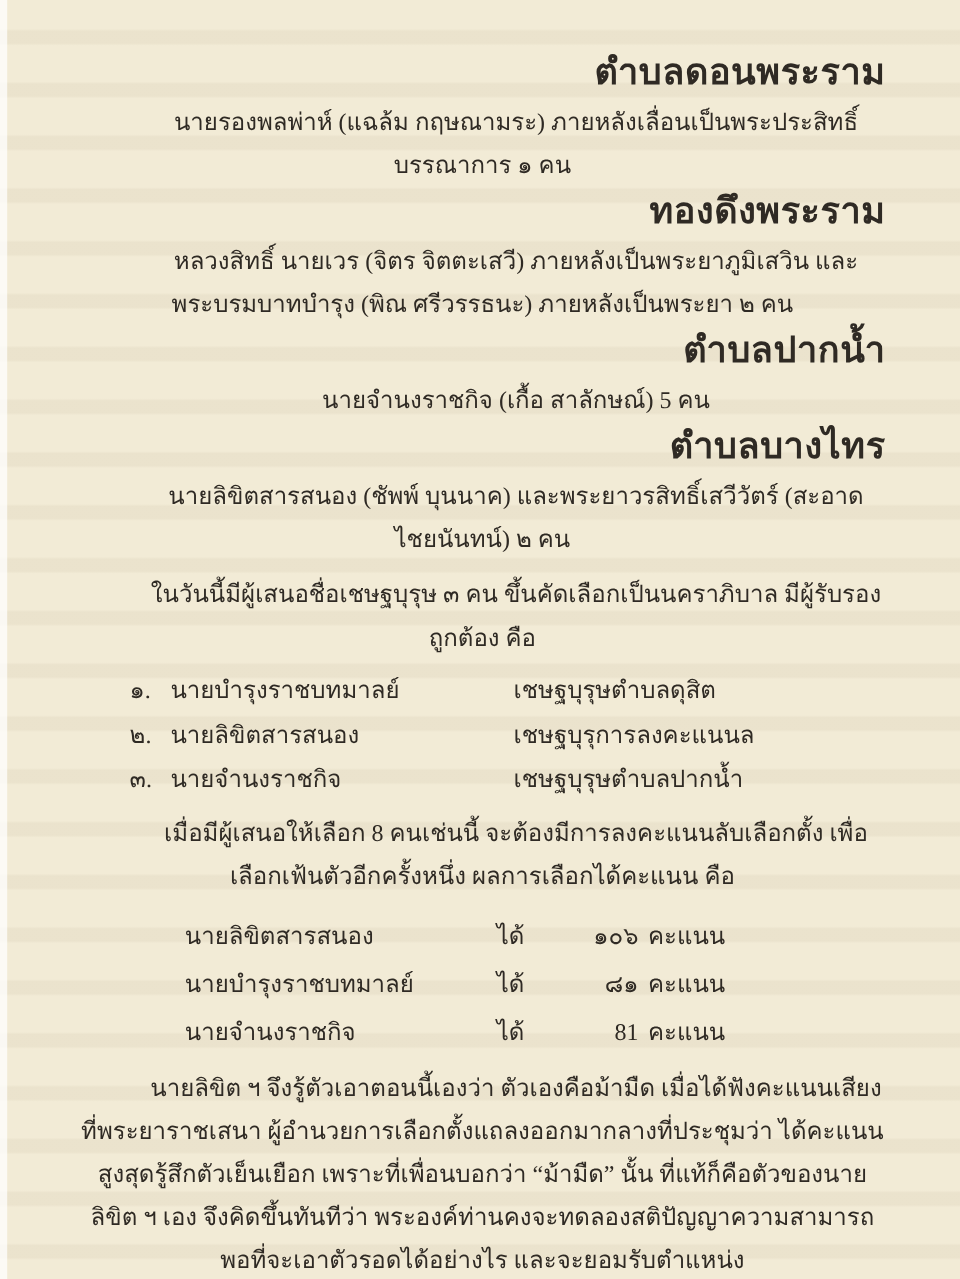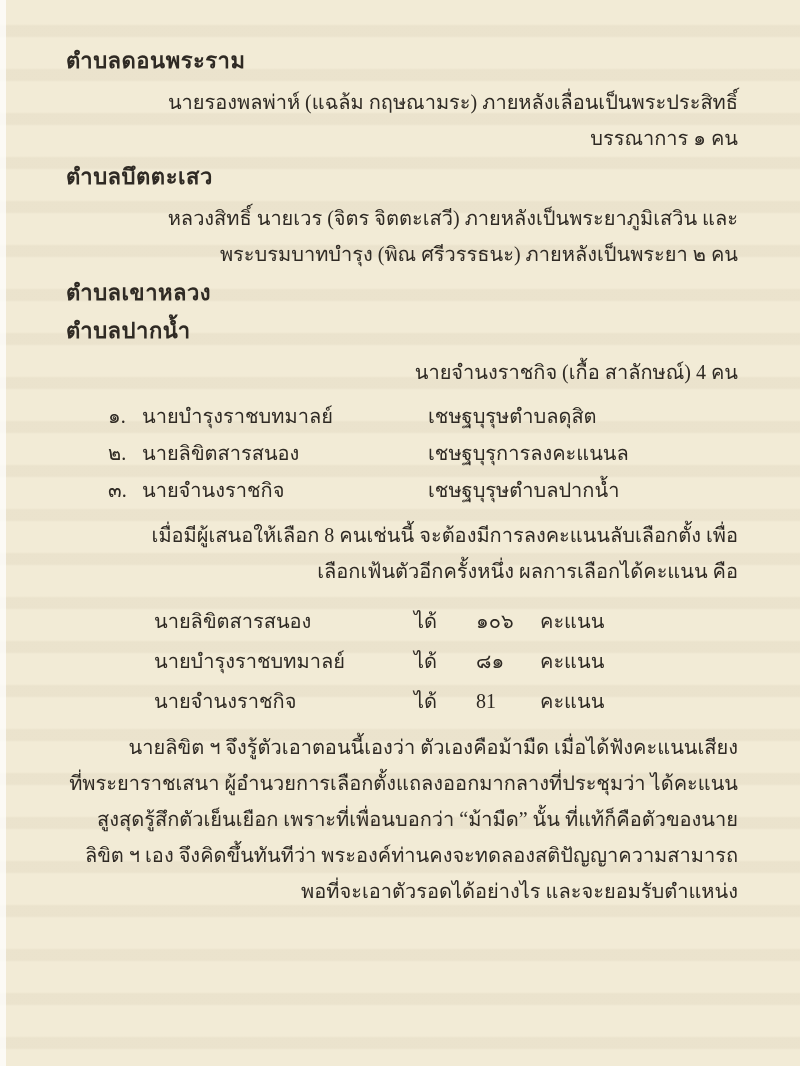--- a/index.html
+++ b/index.html
@@ -34,81 +34,85 @@
   .page::after{
     content:"";
     position:absolute;
     left:0;top:0;bottom:0;
     width:6px;
     background:rgba(255,255,255,0.75);
     pointer-events:none;
   }
   .content{position:relative;z-index:1;}
   h2.heading{
-    text-align:left;
-    font-size:22px;
+    text-align:right;
+    font-size:30px;
     line-height:30px;
     font-weight:bold;
     margin:6px 0 8px;
     letter-spacing:0.5px;
   }
   p.body{
     font-size:20px;
     line-height:36px;
     margin:0;
-    text-align:right;
+    text-align:center;
   }
   .indent{text-indent:56px;}
   .nominee-list{margin:8px 0 2px;}
   .nominee-row{
     display:flex;
     font-size:20px;
     line-height:37px;
   }
   .nominee-no{width:34px;margin-left:42px;text-align:left;}
   .nominee-name{width:286px;}
   .nominee-title{flex:1;font-family:Liberation Serif, serif;}
   .vote-block{margin:12px 0 8px;}
   .vote-row{
     display:flex;
     font-size:20px;
     line-height:40px;
   }
   .vote-name{margin-left:88px;width:222px;}
   .vote-got{width:62px;margin-left:38px;}
-  .vote-score{width:56px;text-align:left;padding-right:8px;}
+  .vote-score{width:56px;text-align:right;padding-right:8px;}
   .vote-unit{}
   .closing{margin-top:12px;}
 </style>
 </head>
 <body>
 
 <div class="page">
   <div class="content">
 
     <section>
       <h2 class="heading">ตำบลดอนพระราม</h2>
       <p class="body indent">นายรองพลพ่าห์ (แฉล้ม กฤษณามระ) ภายหลังเลื่อนเป็นพระประสิทธิ์บรรณาการ ๑ คน</p>
     </section>
 
     <section>
-      <h2 class="heading">ตำบลบึตตะเสว</h2>
+      <h2 class="heading">ทองดึงพระราม</h2>
       <p class="body indent">หลวงสิทธิ์ นายเวร (จิตร จิตตะเสวี) ภายหลังเป็นพระยาภูมิเสวิน และพระบรมบาทบำรุง (พิณ ศรีวรรธนะ) ภายหลังเป็นพระยา ๒ คน</p>
     </section>
 
     <section>
-      <h2 class="heading">ตำบลเขาหลวง</h2>
     </section>
 
     <section>
       <h2 class="heading">ตำบลปากน้ำ</h2>
-      <p class="body indent">นายจำนงราชกิจ (เกื้อ สาลักษณ์) 4 คน</p>
+      <p class="body indent">นายจำนงราชกิจ (เกื้อ สาลักษณ์) 5 คน</p>
     </section>
 
+    <section>
+      <h2 class="heading">ตำบลบางไทร</h2>
+      <p class="body indent">นายลิขิตสารสนอง (ชัพพ์ บุนนาค) และพระยาวรสิทธิ์เสวีวัตร์ (สะอาด ไชยนันทน์) ๒ คน</p>
+    </section>
 
+    <p class="body indent" style="margin-top:10px">ในวันนี้มีผู้เสนอชื่อเชษฐบุรุษ ๓ คน ขึ้นคัดเลือกเป็นนคราภิบาล มีผู้รับรองถูกต้อง คือ</p>
 
     <div class="nominee-list">
       <div class="nominee-row">
         <span class="nominee-no">๑.</span>
         <span class="nominee-name">นายบำรุงราชบทมาลย์</span>
         <span class="nominee-title">เชษฐบุรุษตำบลดุสิต</span>
       </div>
       <div class="nominee-row">
         <span class="nominee-no">๒.</span>
         <span class="nominee-name">นายลิขิตสารสนอง</span>

